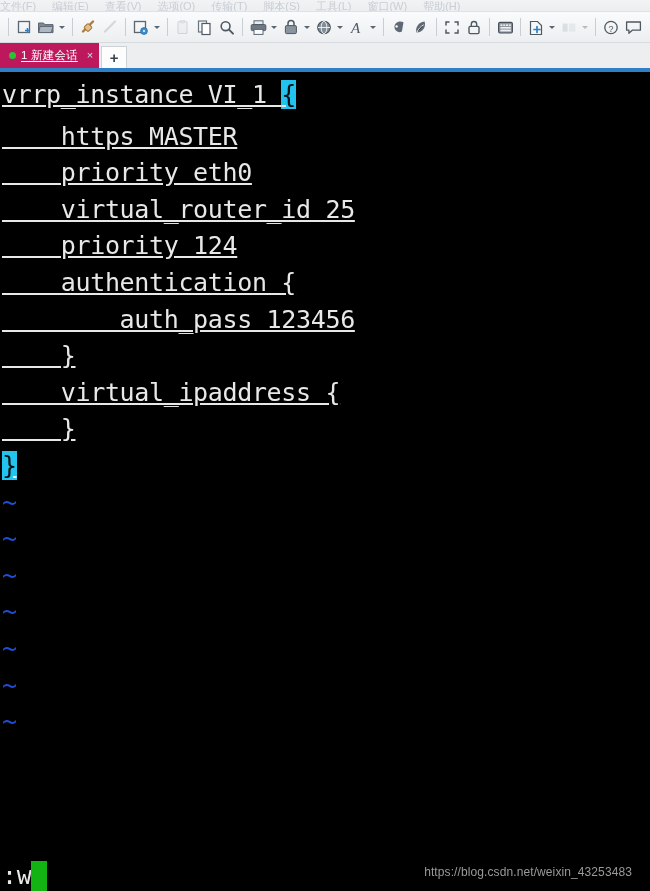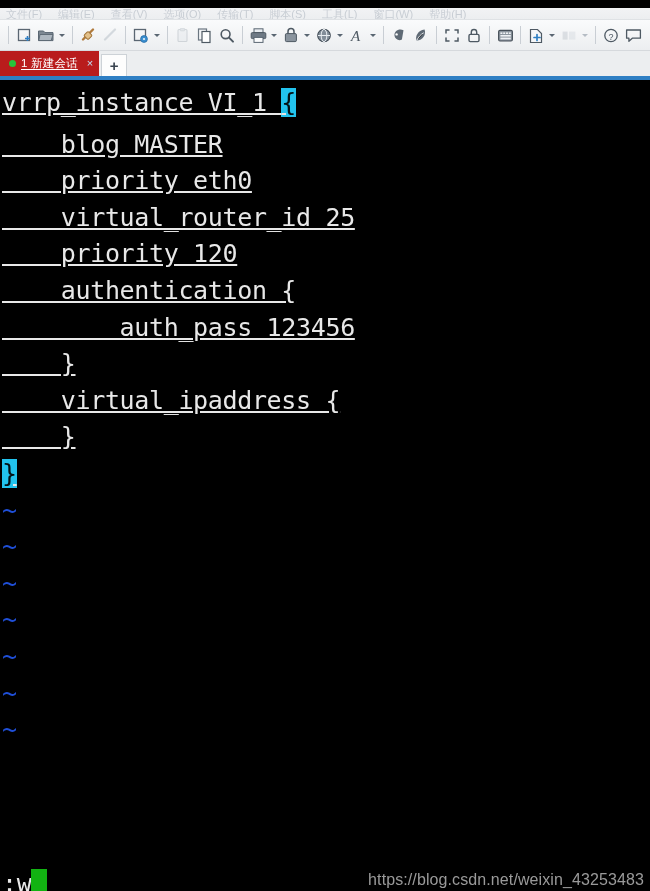--- a/index.html
+++ b/index.html
@@ -14,22 +14,21 @@
   }
 
   
   .menu-strip {
     height: 11px;
     background: linear-gradient(#f2f3f5, #eceef0);
     border-bottom: 1px solid #dfe2e5;
     display: flex;
     align-items: flex-end;
     overflow: hidden;
-    padding-left: 6px;
-    margin-top: 8px;
+    padding-left: 0;
   }
   .menu-strip .mi {
     font-size: 11px;
     color: #9aa4b0;
     margin-right: 16px;
     white-space: nowrap;
     opacity: .45;
     transform: translateY(3px);
   }
 
@@ -75,21 +74,21 @@
   
   .tabbar {
     height: 25px;
     background: #eceef0;
     display: flex;
     align-items: flex-end;
     position: relative;
   }
   .tab {
     height: 25px;
-    background: #b91c1c;
+    background: #be185d;
     color: #ffffff;
     display: flex;
     align-items: center;
     padding: 0 6px 0 9px;
     font-size: 11.5px;
     box-sizing: border-box;
     gap: 5px;
   }
   .tab-dot {
     width: 7px; height: 7px;
@@ -170,23 +169,23 @@
   }
   .cursor-block {
     display: inline-block;
     width: 16px;
     height: 32px;
     background: #12b312;
     vertical-align: -6px;
   }
   .watermark {
     position: absolute;
-    right: 6px; bottom: 12px;
+    right: 18px; bottom: 12px;
     font-family: "Liberation Sans", sans-serif;
-    font-size: 16px;
+    font-size: 12px;
     color: #9a9a9a;
     letter-spacing: .1px;
   }
 </style>
 </head>
 <body>
 
 <div class="menu-strip">
   <span class="mi">文件(F)</span>
   <span class="mi">编辑(E)</span>
@@ -406,24 +405,24 @@
     <span class="tab-close">×</span>
   </div>
   <div class="tab-add">+</div>
   <div class="tabbar-fill"></div>
 </div>
 <div class="blue-rule"></div>
 
 <div class="terminal">
 
   <div class="tline first"><span>vrrp_instance VI_1 </span><span class="hl">{</span></div>
-  <div class="tline">    blog MASTER</div>
+  <div class="tline">    https MASTER</div>
   <div class="tline">    priority eth0</div>
   <div class="tline">    virtual_router_id 25</div>
-  <div class="tline">    priority 120</div>
+  <div class="tline">    priority 124</div>
   <div class="tline">    authentication {</div>
   <div class="tline">        auth_pass 123456</div>
   <div class="tline">    }</div>
   <div class="tline">    virtual_ipaddress {</div>
   <div class="tline">    }</div>
   <div class="tline"><span class="hl">}</span></div>
 
   <div class="tilde">~</div>
   <div class="tilde">~</div>
   <div class="tilde">~</div>

